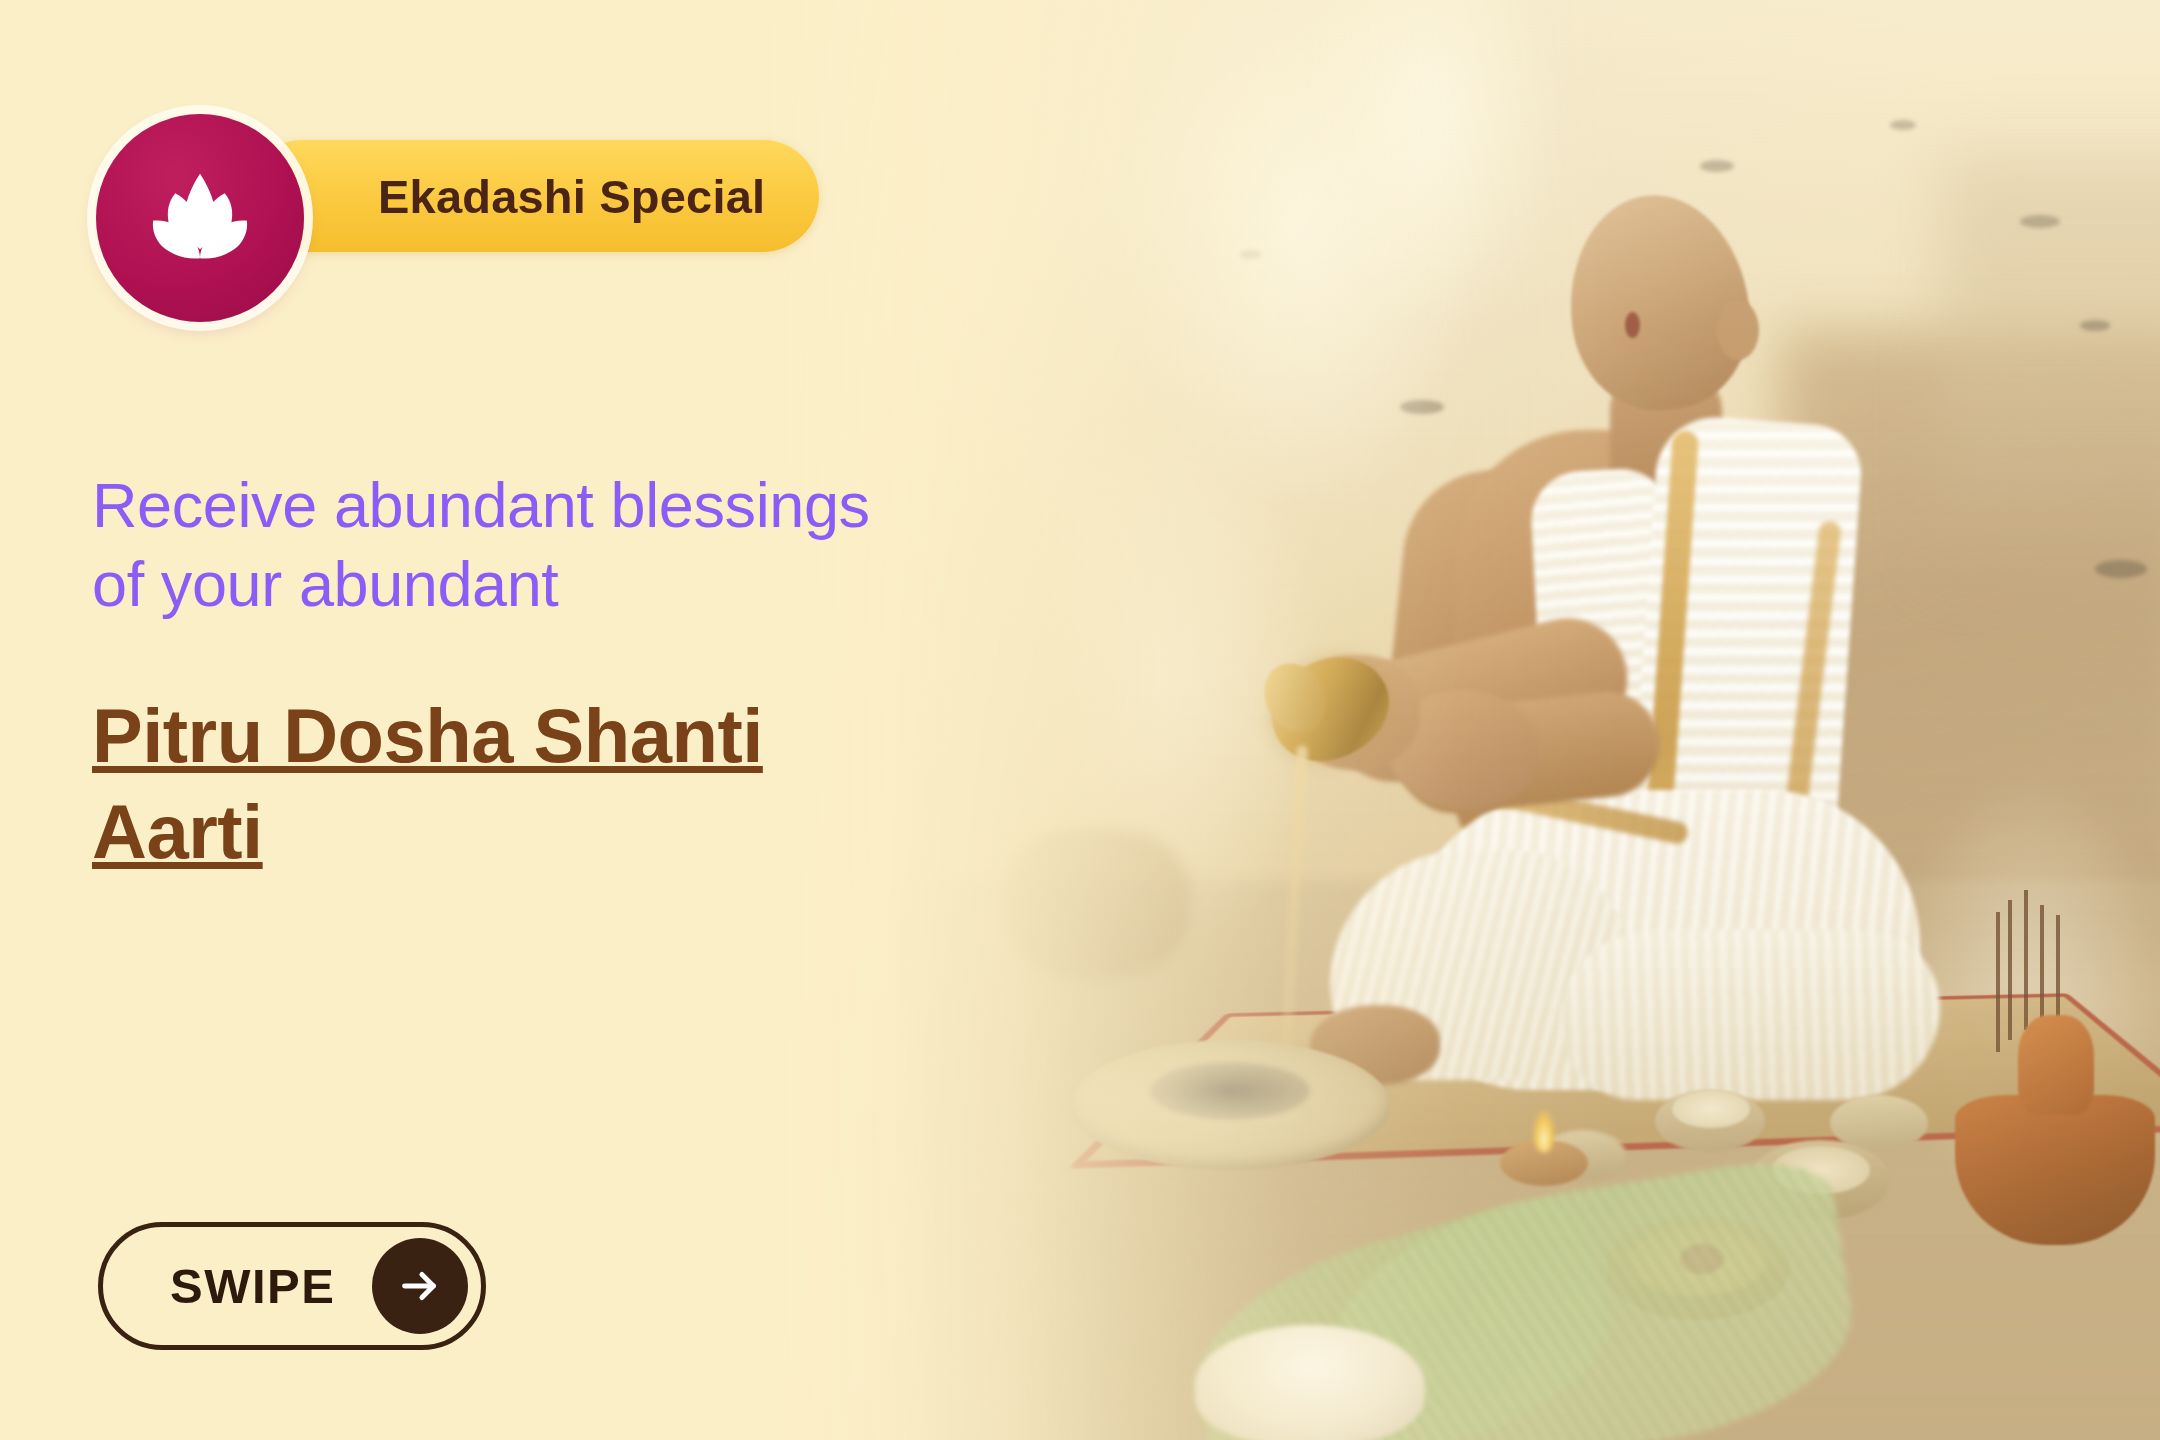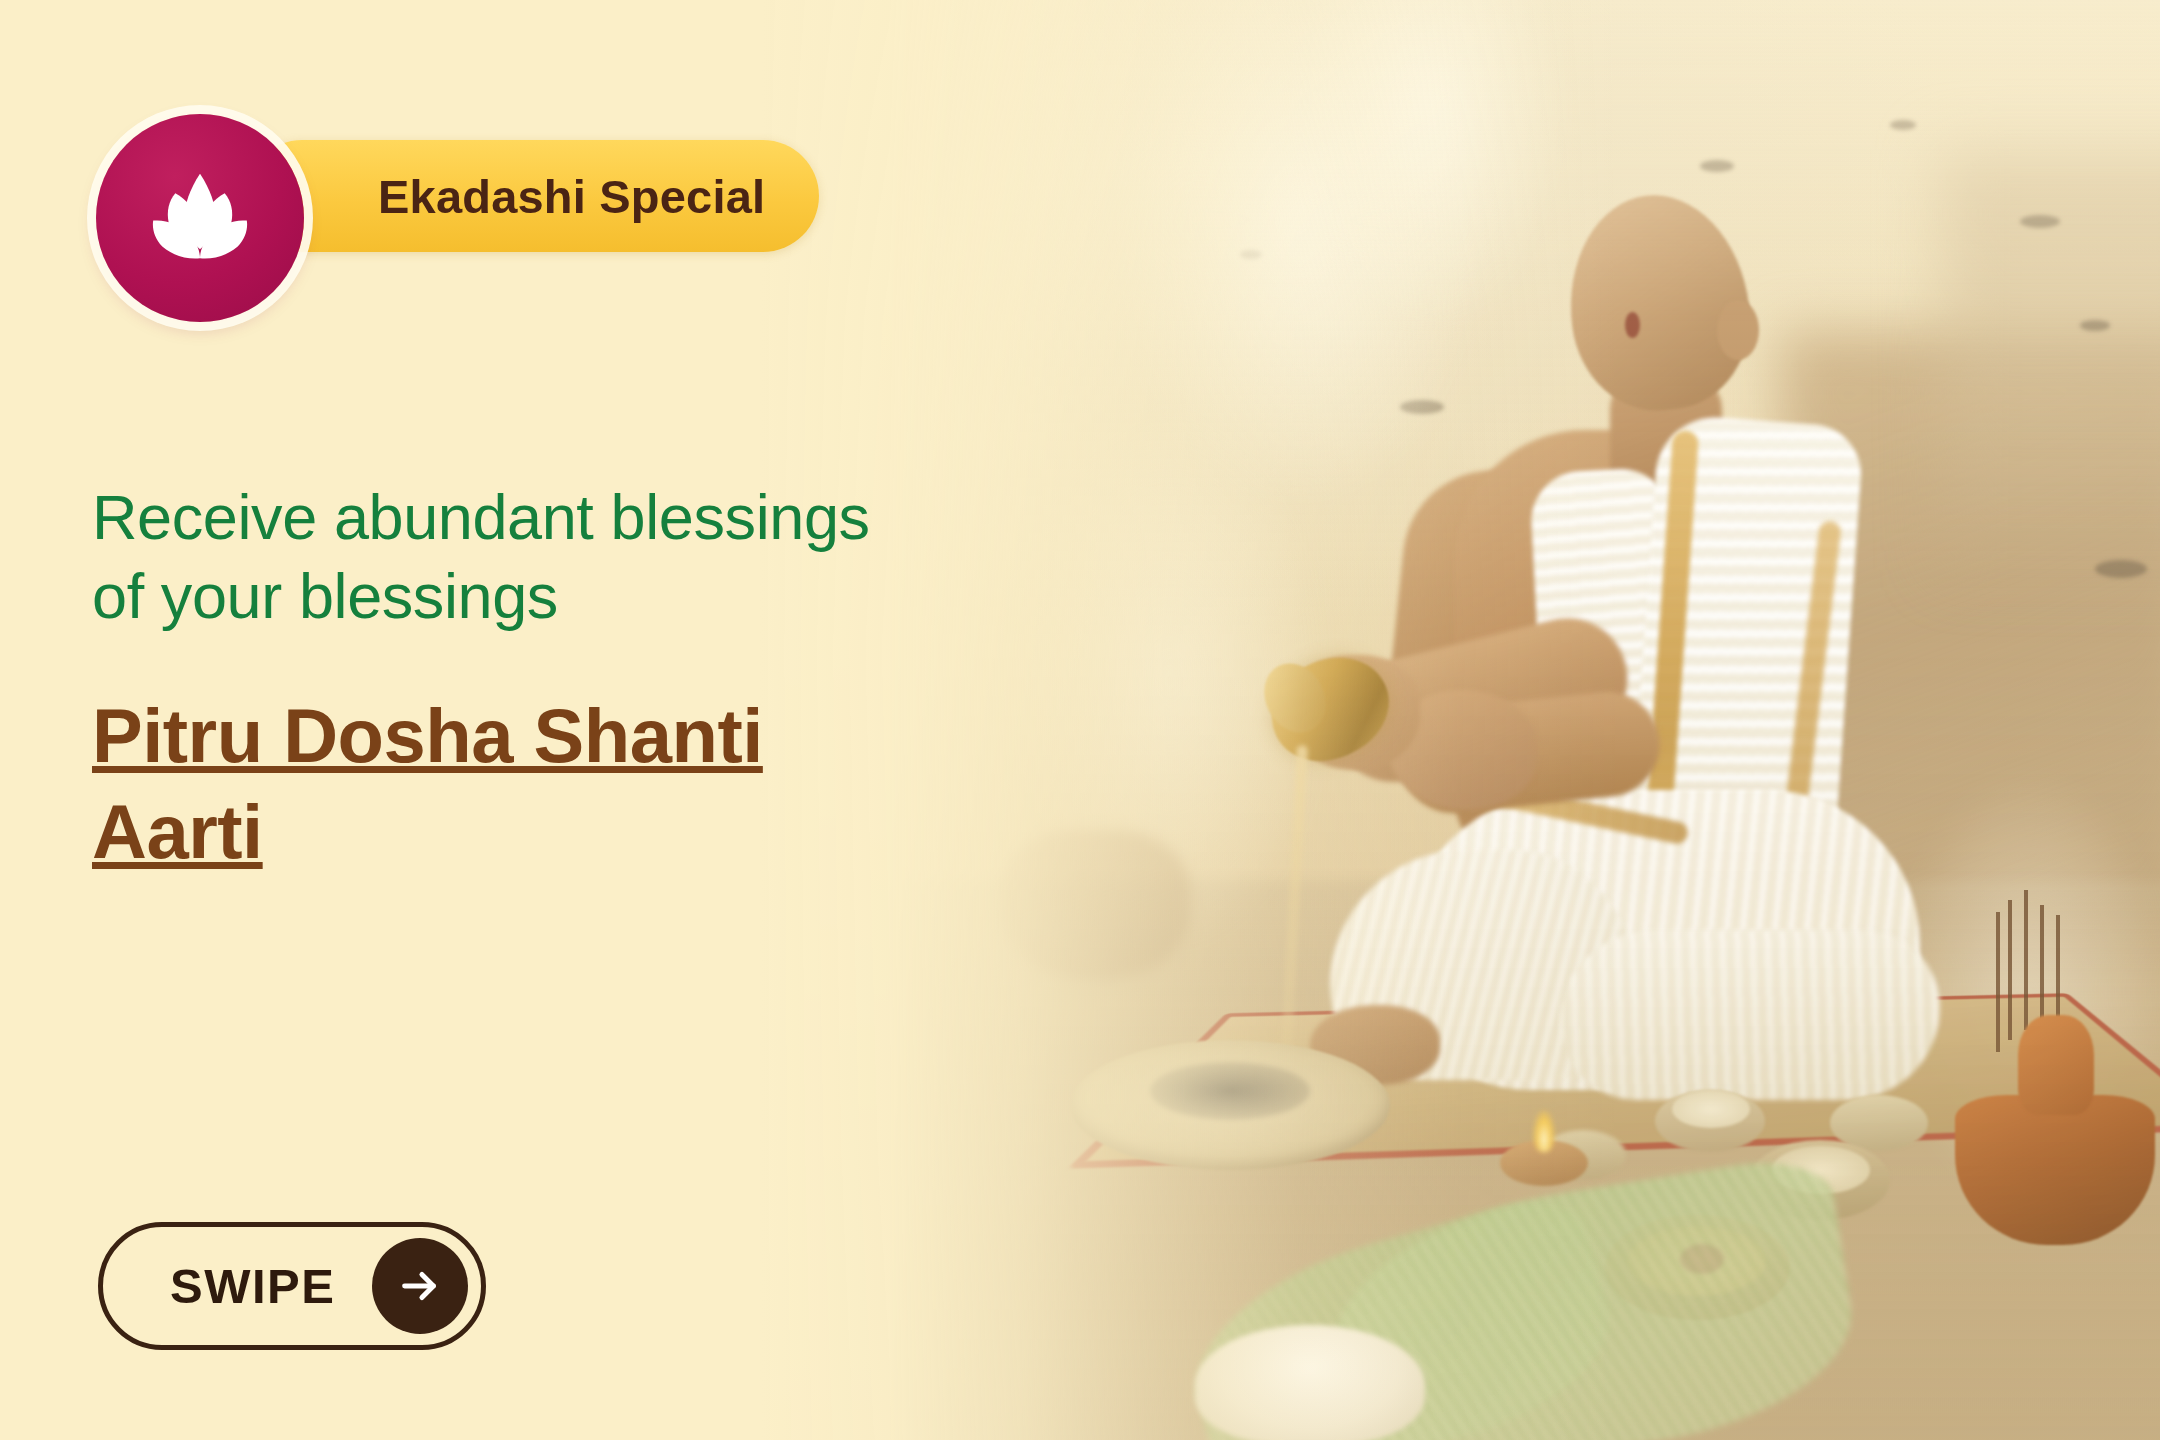--- a/index.html
+++ b/index.html
@@ -409,24 +409,24 @@
     width: 208px; height: 208px; border-radius: 50%;
     background: radial-gradient(circle at 38% 30%, #C01F5E 0%, #AF1152 55%, #9A0C48 100%);
     box-shadow: 0 0 0 9px rgba(255,252,238,.92), 0 6px 18px rgba(140,20,70,.22);
     display: flex; align-items: center; justify-content: center;
     z-index: 2;
   }
   .logo-circle svg { width: 130px; height: 130px; display: block; }
 
   
   .subhead {
-    position: absolute; left: 92px; top: 478px;
+    position: absolute; left: 92px; top: 466px;
     width: 1030px;
     font-size: 63px; font-weight: 500; line-height: 1.26;
-    color: #15803d;
+    color: #8b5cf6;
     letter-spacing: -.4px;
   }
   .title {
     position: absolute; left: 92px; top: 688px;
     width: 980px;
     font-size: 76px; font-weight: 700; line-height: 1.26;
     color: #7A4218;
     letter-spacing: -.5px;
     text-decoration: underline;
   }
@@ -549,21 +549,21 @@
             <path d="M69 31 C74 37 76 45 74 54 C71 63 64 71 55 75 C51 69 49 61 51 53 C54 44 60 36 69 31 Z"></path>
             <path d="M14 52 C24 51 34 55 41 62 C47 68 50 75 50 81 C40 82 29 79 21 72 C15 66 13 58 14 52 Z"></path>
             <path d="M86 52 C87 58 85 66 79 72 C71 79 60 82 50 81 C50 75 53 68 59 62 C66 55 76 51 86 52 Z"></path>
           </g>
         </svg>
       </div>
     </div>
 
     <div class="subhead">
       <div>Receive abundant blessings</div>
-      <div>of your blessings</div>
+      <div>of your abundant</div>
     </div>
 
     <div class="title">
       <div>Pitru Dosha Shanti</div>
       <div>Aarti</div>
     </div>
 
     <div class="swipe">
       <span class="swipe-label">SWIPE</span>
       <span class="swipe-circle">

